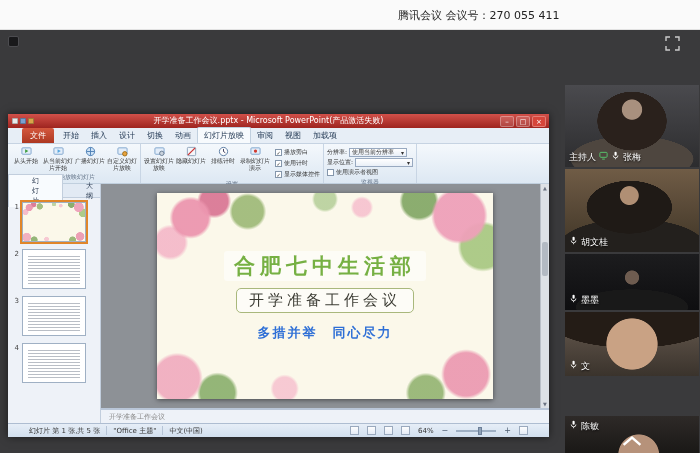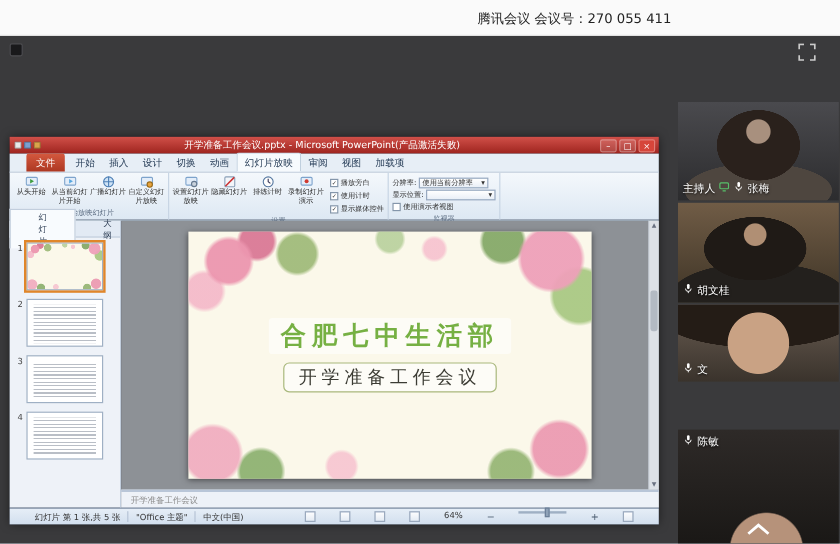--- a/index.html
+++ b/index.html
@@ -80,21 +80,21 @@
   .sline2{font-size:15px;font-weight:normal;color:#3c3c34;letter-spacing:4px;border:1px solid #a9b87c;background:rgba(255,255,255,.6);padding:2px 12px;border-radius:5px;white-space:nowrap}
   .sline3{font-size:13px;font-weight:bold;color:#2e6fd6;letter-spacing:2px;margin-top:4px;white-space:nowrap}
   .vscroll{position:absolute;right:0;top:0;bottom:0;width:9px;background:#dde1e6;border-left:1px solid #b9bfc7;cursor:pointer}
   .varrow{position:absolute;left:0;width:8px;text-align:center;font-size:5px;color:#6a7180}
   .va-up{top:1px}.va-dn{bottom:1px}
   .vthumb{position:absolute;left:1px;right:1px;top:58px;height:34px;background:#b3bac3;border-radius:2px}
   .notes{height:15px;background:#eef2f8;border-top:2px solid #b9c6d8;font-size:7px;color:#8a8a8a;display:flex;align-items:center;padding-left:8px;cursor:text}
 
   .statusbar{position:absolute;left:0;right:0;bottom:0;height:14px;background:linear-gradient(#e6eef7,#d2dfee);border-top:1px solid #aebdd1;display:flex;align-items:center;font-size:7px;color:#333;padding:0 21px;gap:6px;white-space:nowrap}
   .sdiv{width:1px;height:9px;background:#b6c4d6}
-  .sright{margin-left:auto;display:flex;gap:20px}
+  .sright{margin-left:auto;display:flex;align-items:center;gap:8px}
   .vbtn{width:9px;height:9px;border:1px solid #9aa9bd;background:linear-gradient(#fdfdfe,#e4ebf4);cursor:pointer}
   .zoomtrack{width:40px;height:2px;background:#9fb0c4;position:relative;cursor:pointer}
   .zoomthumb{position:absolute;left:55%;top:-3px;width:4px;height:8px;background:#8fa2b8;border:1px solid #6d8099}
   .zbtn{font-size:8px;color:#4a5a6e;cursor:pointer;line-height:9px}
 
   
   #videos{position:absolute;left:565px;top:85px;width:134px;bottom:0;display:flex;flex-direction:column;gap:2px}
   .tile{position:relative;overflow:hidden;cursor:pointer}
   .t1{height:82px;background:
       radial-gradient(circle at 50% 30%, #a8907e 0 11%, transparent 12%),
@@ -309,20 +309,21 @@
                 </div>
             </div>
           </div>
         </div>
 
         <div class="editor">
           <div class="canvas">
             <div class="slide floral">
               <div class="sline1">合肥七中生活部</div>
               <div class="sline2">开学准备工作会议</div>
+              <div class="sline3">多措并举　同心尽力</div>
             </div>
             <div class="vscroll">
               <span class="varrow va-up">▲</span>
               <div class="vthumb"></div>
               <span class="varrow va-dn">▼</span>
             </div>
           </div>
           <div class="notes">
             <span>开学准备工作会议</span>
           </div>
@@ -371,27 +372,37 @@
     <div class="tile t2">
       <div class="vlabel">
         <svg viewBox="0 0 10 10">
             <rect x="3.9" y="0.8" width="2.4" height="4.6" rx="1.2" fill="#fff"></rect>
             <path d="M2.5 5a2.6 2.6 0 0 0 5.2 0" stroke="#fff" fill="none" stroke-width="0.9"></path>
             <path d="M5.1 7.6v1.6" stroke="#fff" stroke-width="0.9"></path>
           </svg>
         <span>胡文桂</span>
       </div>
     </div>
-    <div class="tile t4">
+    <div class="tile t3">
       <div class="vlabel">
         <svg viewBox="0 0 10 10">
             <rect x="3.9" y="0.8" width="2.4" height="4.6" rx="1.2" fill="#fff"></rect>
             <path d="M2.5 5a2.6 2.6 0 0 0 5.2 0" stroke="#fff" fill="none" stroke-width="0.9"></path>
             <path d="M5.1 7.6v1.6" stroke="#fff" stroke-width="0.9"></path>
           </svg>
+        <span>墨墨</span>
+      </div>
+    </div>
+    <div class="tile t4">
+      <div class="vlabel">
+        <svg viewBox="0 0 10 10">
+            <rect x="3.9" y="0.8" width="2.4" height="4.6" rx="1.2" fill="#fff"></rect>
+            <path d="M2.5 5a2.6 2.6 0 0 0 5.2 0" stroke="#fff" fill="none" stroke-width="0.9"></path>
+            <path d="M5.1 7.6v1.6" stroke="#fff" stroke-width="0.9"></path>
+          </svg>
         <span>文</span>
       </div>
     </div>
     <div class="spacer"></div>
     <div class="tile t5">
       <div class="vlabel">
         <svg viewBox="0 0 10 10">
             <rect x="3.9" y="0.8" width="2.4" height="4.6" rx="1.2" fill="#fff"></rect>
             <path d="M2.5 5a2.6 2.6 0 0 0 5.2 0" stroke="#fff" fill="none" stroke-width="0.9"></path>
             <path d="M5.1 7.6v1.6" stroke="#fff" stroke-width="0.9"></path>

